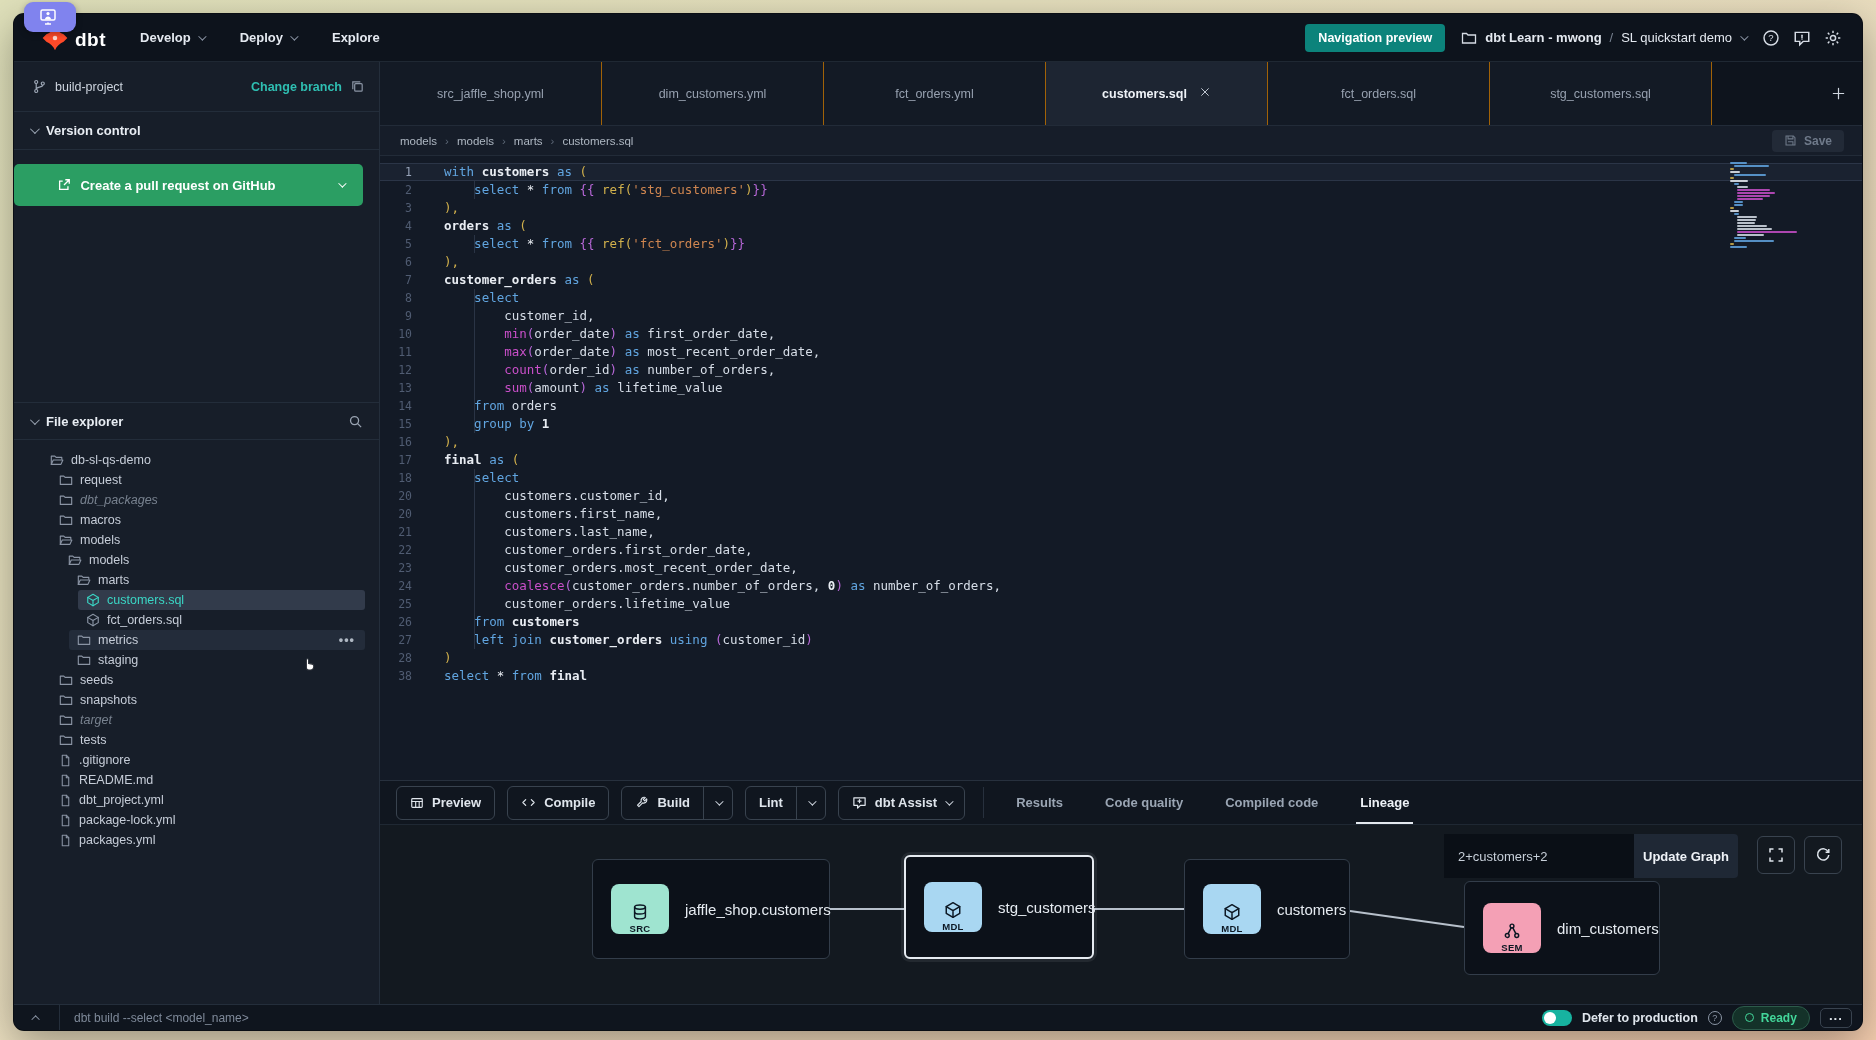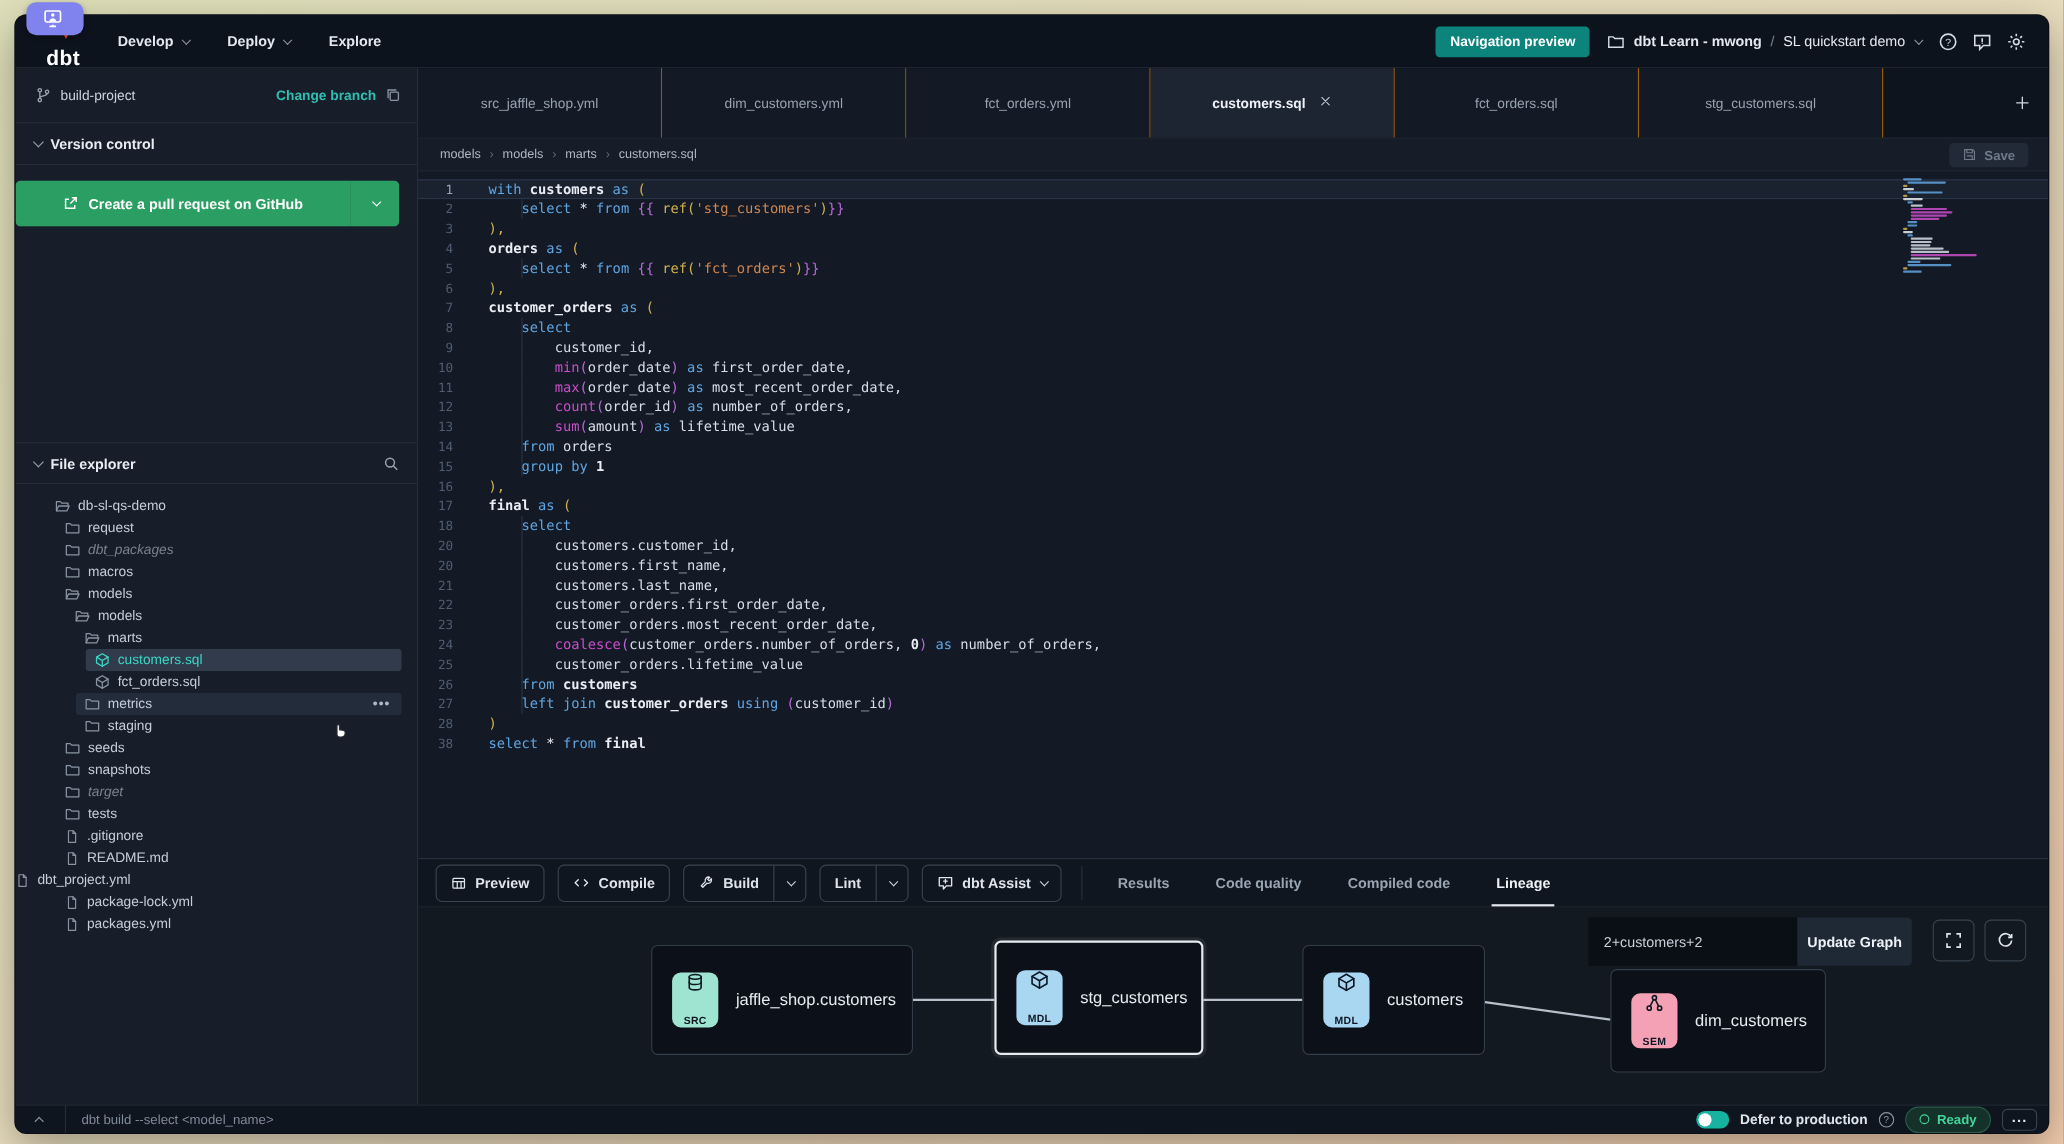--- a/index.html
+++ b/index.html
@@ -11,21 +11,21 @@
     background:#131924; border-radius:10px; overflow:hidden;
     box-shadow:0 0 0 1px #0a0e14, 0 12px 40px rgba(0,0,0,.35);
     display:flex; flex-direction:column; }
   .overlay-badge { position:absolute; left:24px; top:2px; width:52px; height:30px;
     background:#8083ee; border-radius:9px; z-index:50; display:flex; align-items:center; justify-content:center;
     box-shadow:0 2px 6px rgba(0,0,0,.3); color:#fff; }
 
   
   .topnav { height:48px; background:#0d131c; border-bottom:1px solid #1f2833;
     display:flex; align-items:center; padding:0 20px 0 28px; flex:0 0 auto; }
-  .logo { display:flex; align-items:flex-end; gap:7px; margin-right:34px;flex-direction:column; }
+  .logo { display:flex; align-items:flex-end; gap:7px; margin-right:34px; }
   .logo-text { color:#fff; font-weight:bold; font-size:19px; letter-spacing:.5px; }
   .menu-item { display:flex; align-items:center; gap:7px; color:#e4e9f0; font-size:13px;
     font-weight:bold; margin-right:36px; cursor:default; }
   .chev { width:6px; height:6px; border-right:1.6px solid #8b95a5; border-bottom:1.6px solid #8b95a5;
     transform:rotate(45deg) translateY(-2px); display:inline-block; }
   .topnav-right { margin-left:auto; display:flex; align-items:center; gap:16px; }
   .nav-preview-btn { background:#0c837b; color:#fff; font-size:12.5px; font-weight:bold;
     padding:7px 13px; border-radius:4px; border:none; }
   .proj-crumb { display:flex; align-items:center; gap:8px; color:#e4e9f0; font-size:13px; }
   .proj-name { font-weight:bold; }
@@ -122,22 +122,22 @@
     display:flex; align-items:center; }
   .rtab.active { color:#eef2f7; }
   .rtab.active::after { content:""; position:absolute; left:-4px; right:-4px; bottom:0;
     height:2px; background:#e3e8ee; }
 
   .canvas { flex:1; position:relative; background:#131920; }
   .edges { position:absolute; inset:0; }
   .lnode { position:absolute; background:#0c1119; border:1px solid #333d4a; border-radius:6px;
     display:flex; align-items:center; gap:16px; padding:0 18px; }
   .lnode.selected { border:2px solid #e6ebf1; box-shadow:0 0 0 3px rgba(230,235,241,.08); }
-  .lbadge { width:42px; height:50px; border-radius:8px; display:flex; flex-direction:column;
-    align-items:center; justify-content:space-between; gap:2px; color:#0c1723; flex:0 0 auto; }
+  .lbadge { width:58px; height:50px; border-radius:8px; display:flex; flex-direction:column;
+    align-items:center; justify-content:flex-end; gap:2px; color:#0c1723; flex:0 0 auto; }
   .lbadge .btxt { font-size:9.5px; font-weight:bold; letter-spacing:.3px; }
   .lnode .nlabel { color:#e6ebf1; font-size:15px; white-space:nowrap; }
   .lsearch { position:absolute; left:1064px; top:9px; width:190px; height:44px; background:#0a0f16;
     border:none; color:#c7cfd9; font-size:13px; padding:0 14px; font-family:"Liberation Sans",sans-serif; }
   .lupdate { position:absolute; left:1254px; top:9px; width:104px; height:44px; background:#1f2835;
     border:none; border-radius:0 4px 4px 0; color:#eef2f7; font-size:13px; font-weight:bold; }
   .icbtn { position:absolute; top:11px; width:38px; height:38px; border:1px solid #39434f;
     border-radius:6px; background:transparent; color:#dfe5ec; display:flex; align-items:center; justify-content:center; }
 
   
@@ -429,21 +429,21 @@
             </div>
             <div class="tree-row" style="padding-left: 45px;">
               <span class="ic">
                 <svg width="13" height="13" viewBox="0 0 16 16" fill="none" stroke="currentColor" stroke-width="1.3" stroke-linecap="round" stroke-linejoin="round">
                   <path d="M4 1.5h5l3 3v10H4z"></path>
                   <path d="M9 1.5v3h3"></path>
                 </svg>
               </span>
               <span class="t-label">README.md</span>
             </div>
-            <div class="tree-row" style=" align-items: center;">
+            <div class="tree-row" style="padding-left: 45px; align-items: center;">
               <span class="ic">
                 <svg width="13" height="13" viewBox="0 0 16 16" fill="none" stroke="currentColor" stroke-width="1.3" stroke-linecap="round" stroke-linejoin="round">
                   <path d="M4 1.5h5l3 3v10H4z"></path>
                   <path d="M9 1.5v3h3"></path>
                 </svg>
               </span>
               <span class="t-label">dbt_project.yml</span>
             </div>
             <div class="tree-row" style="padding-left: 45px;">
               <span class="ic">

